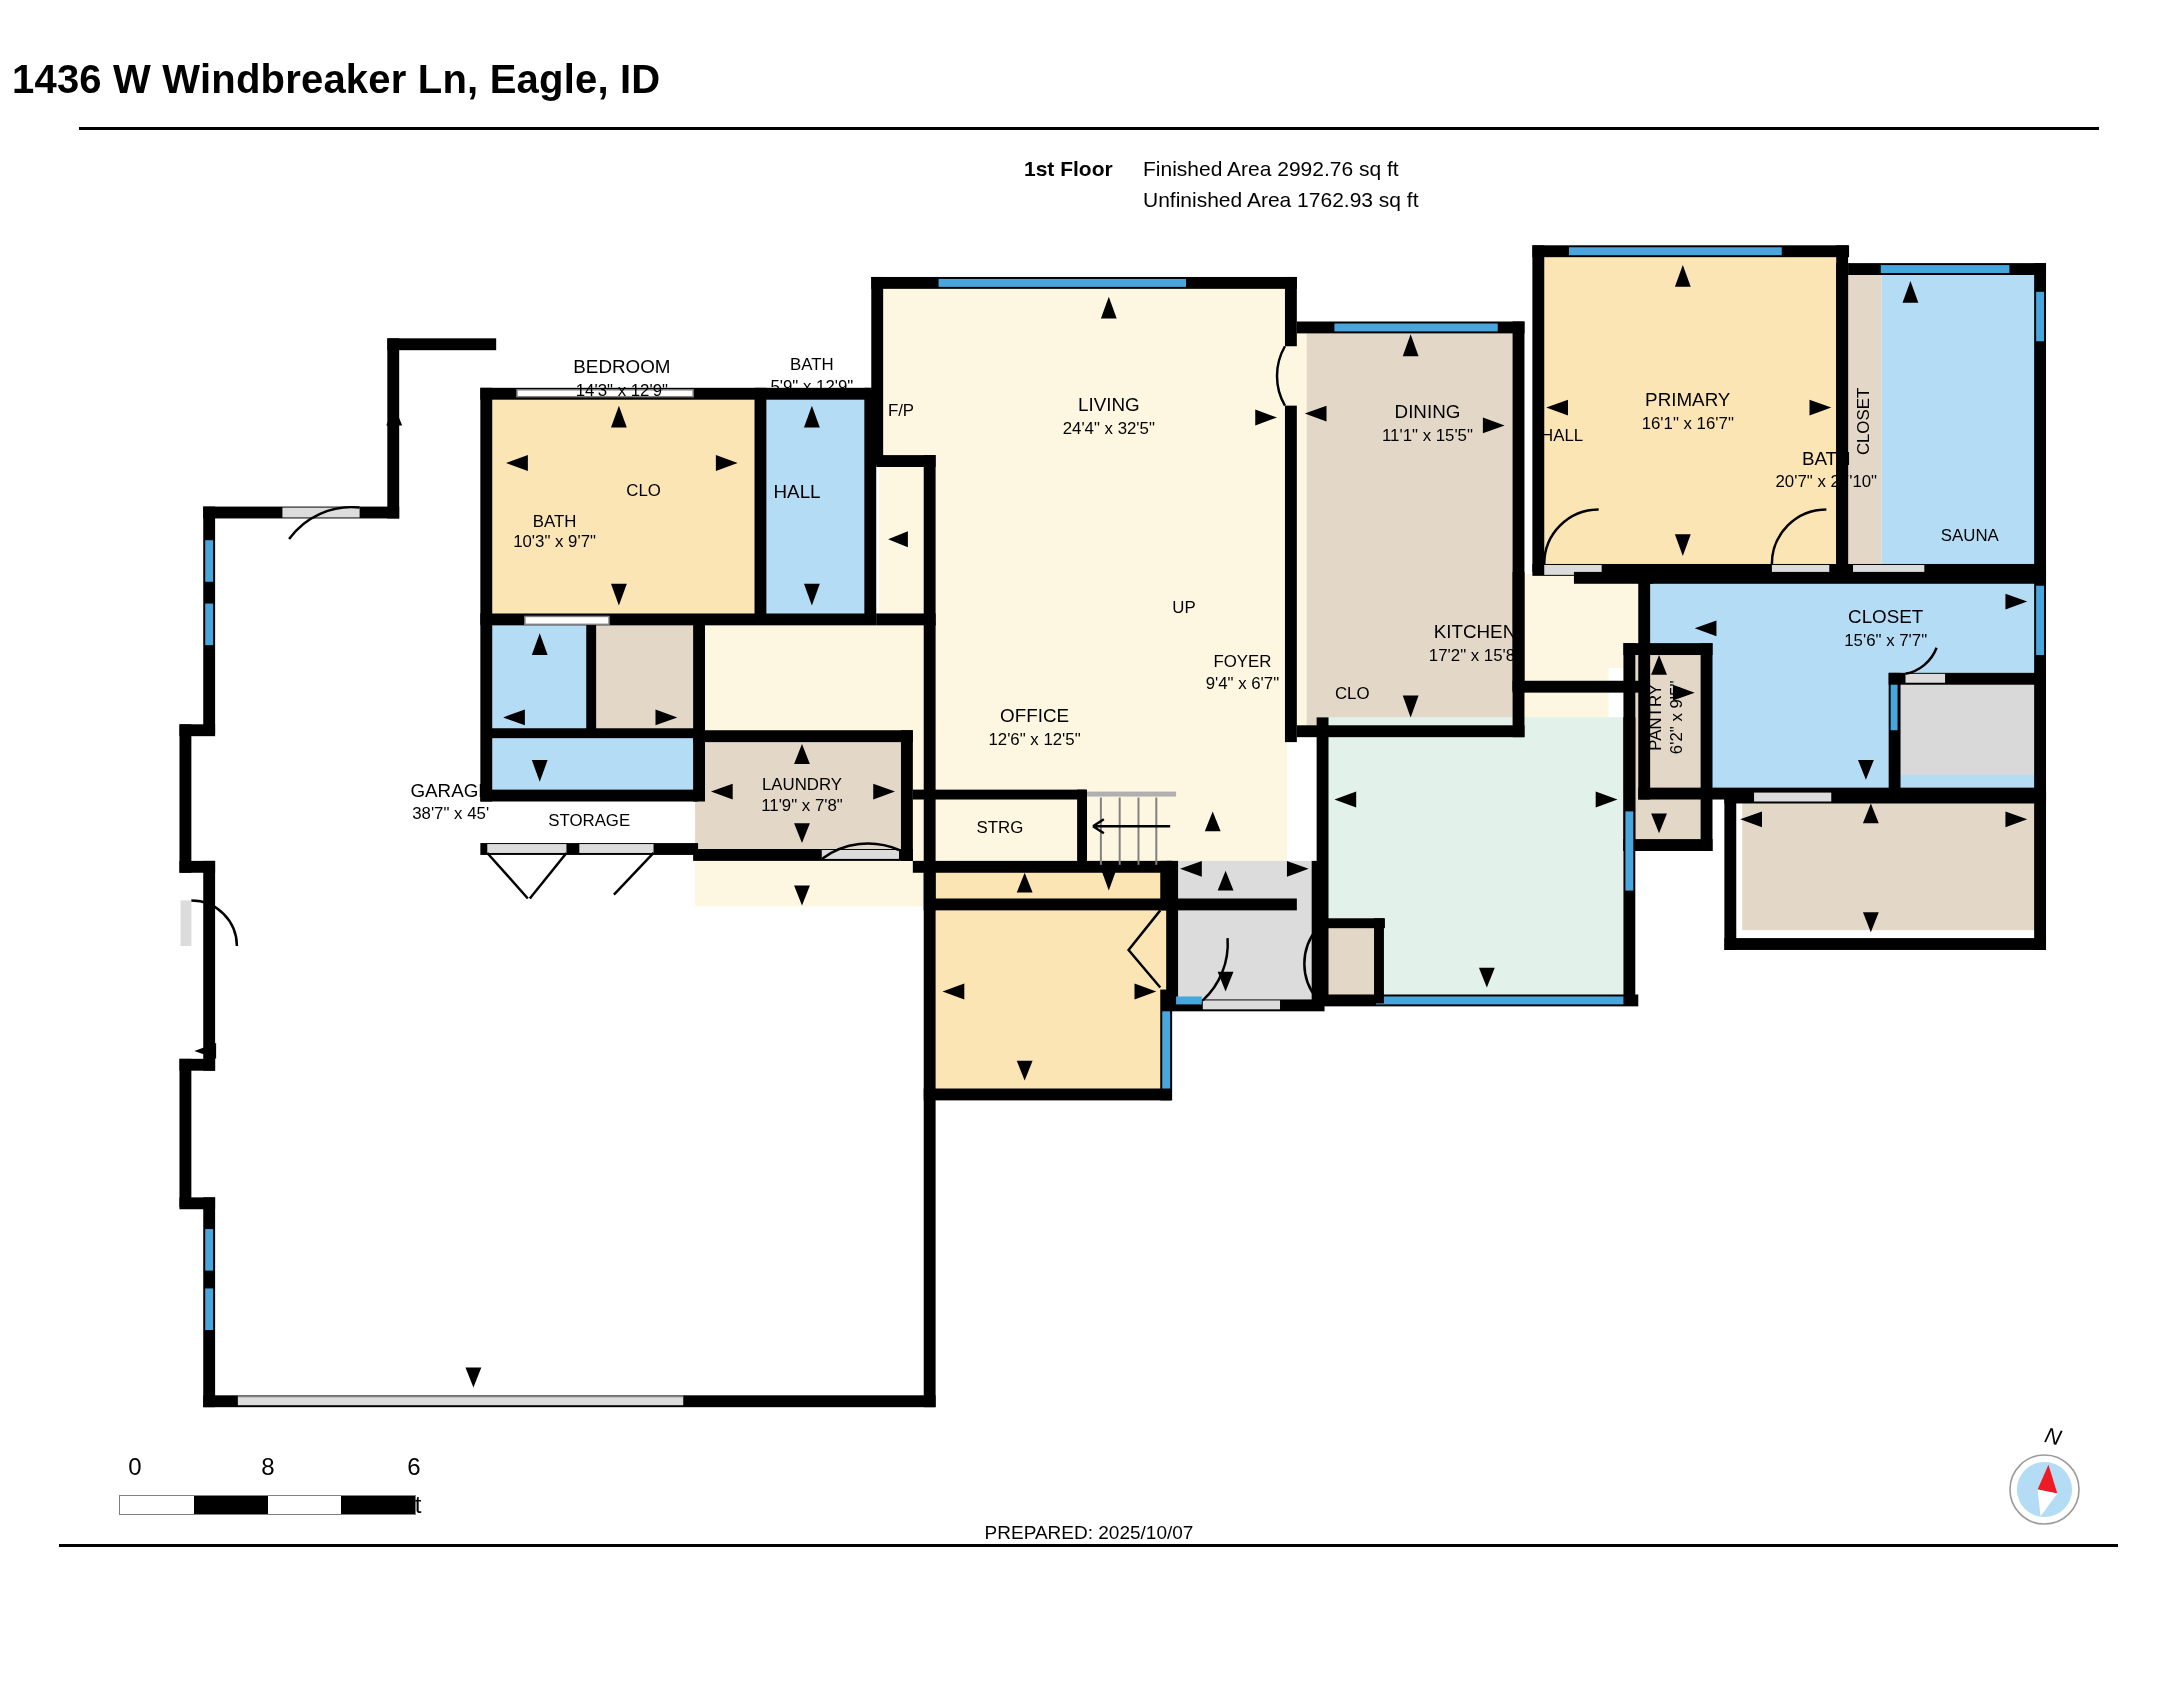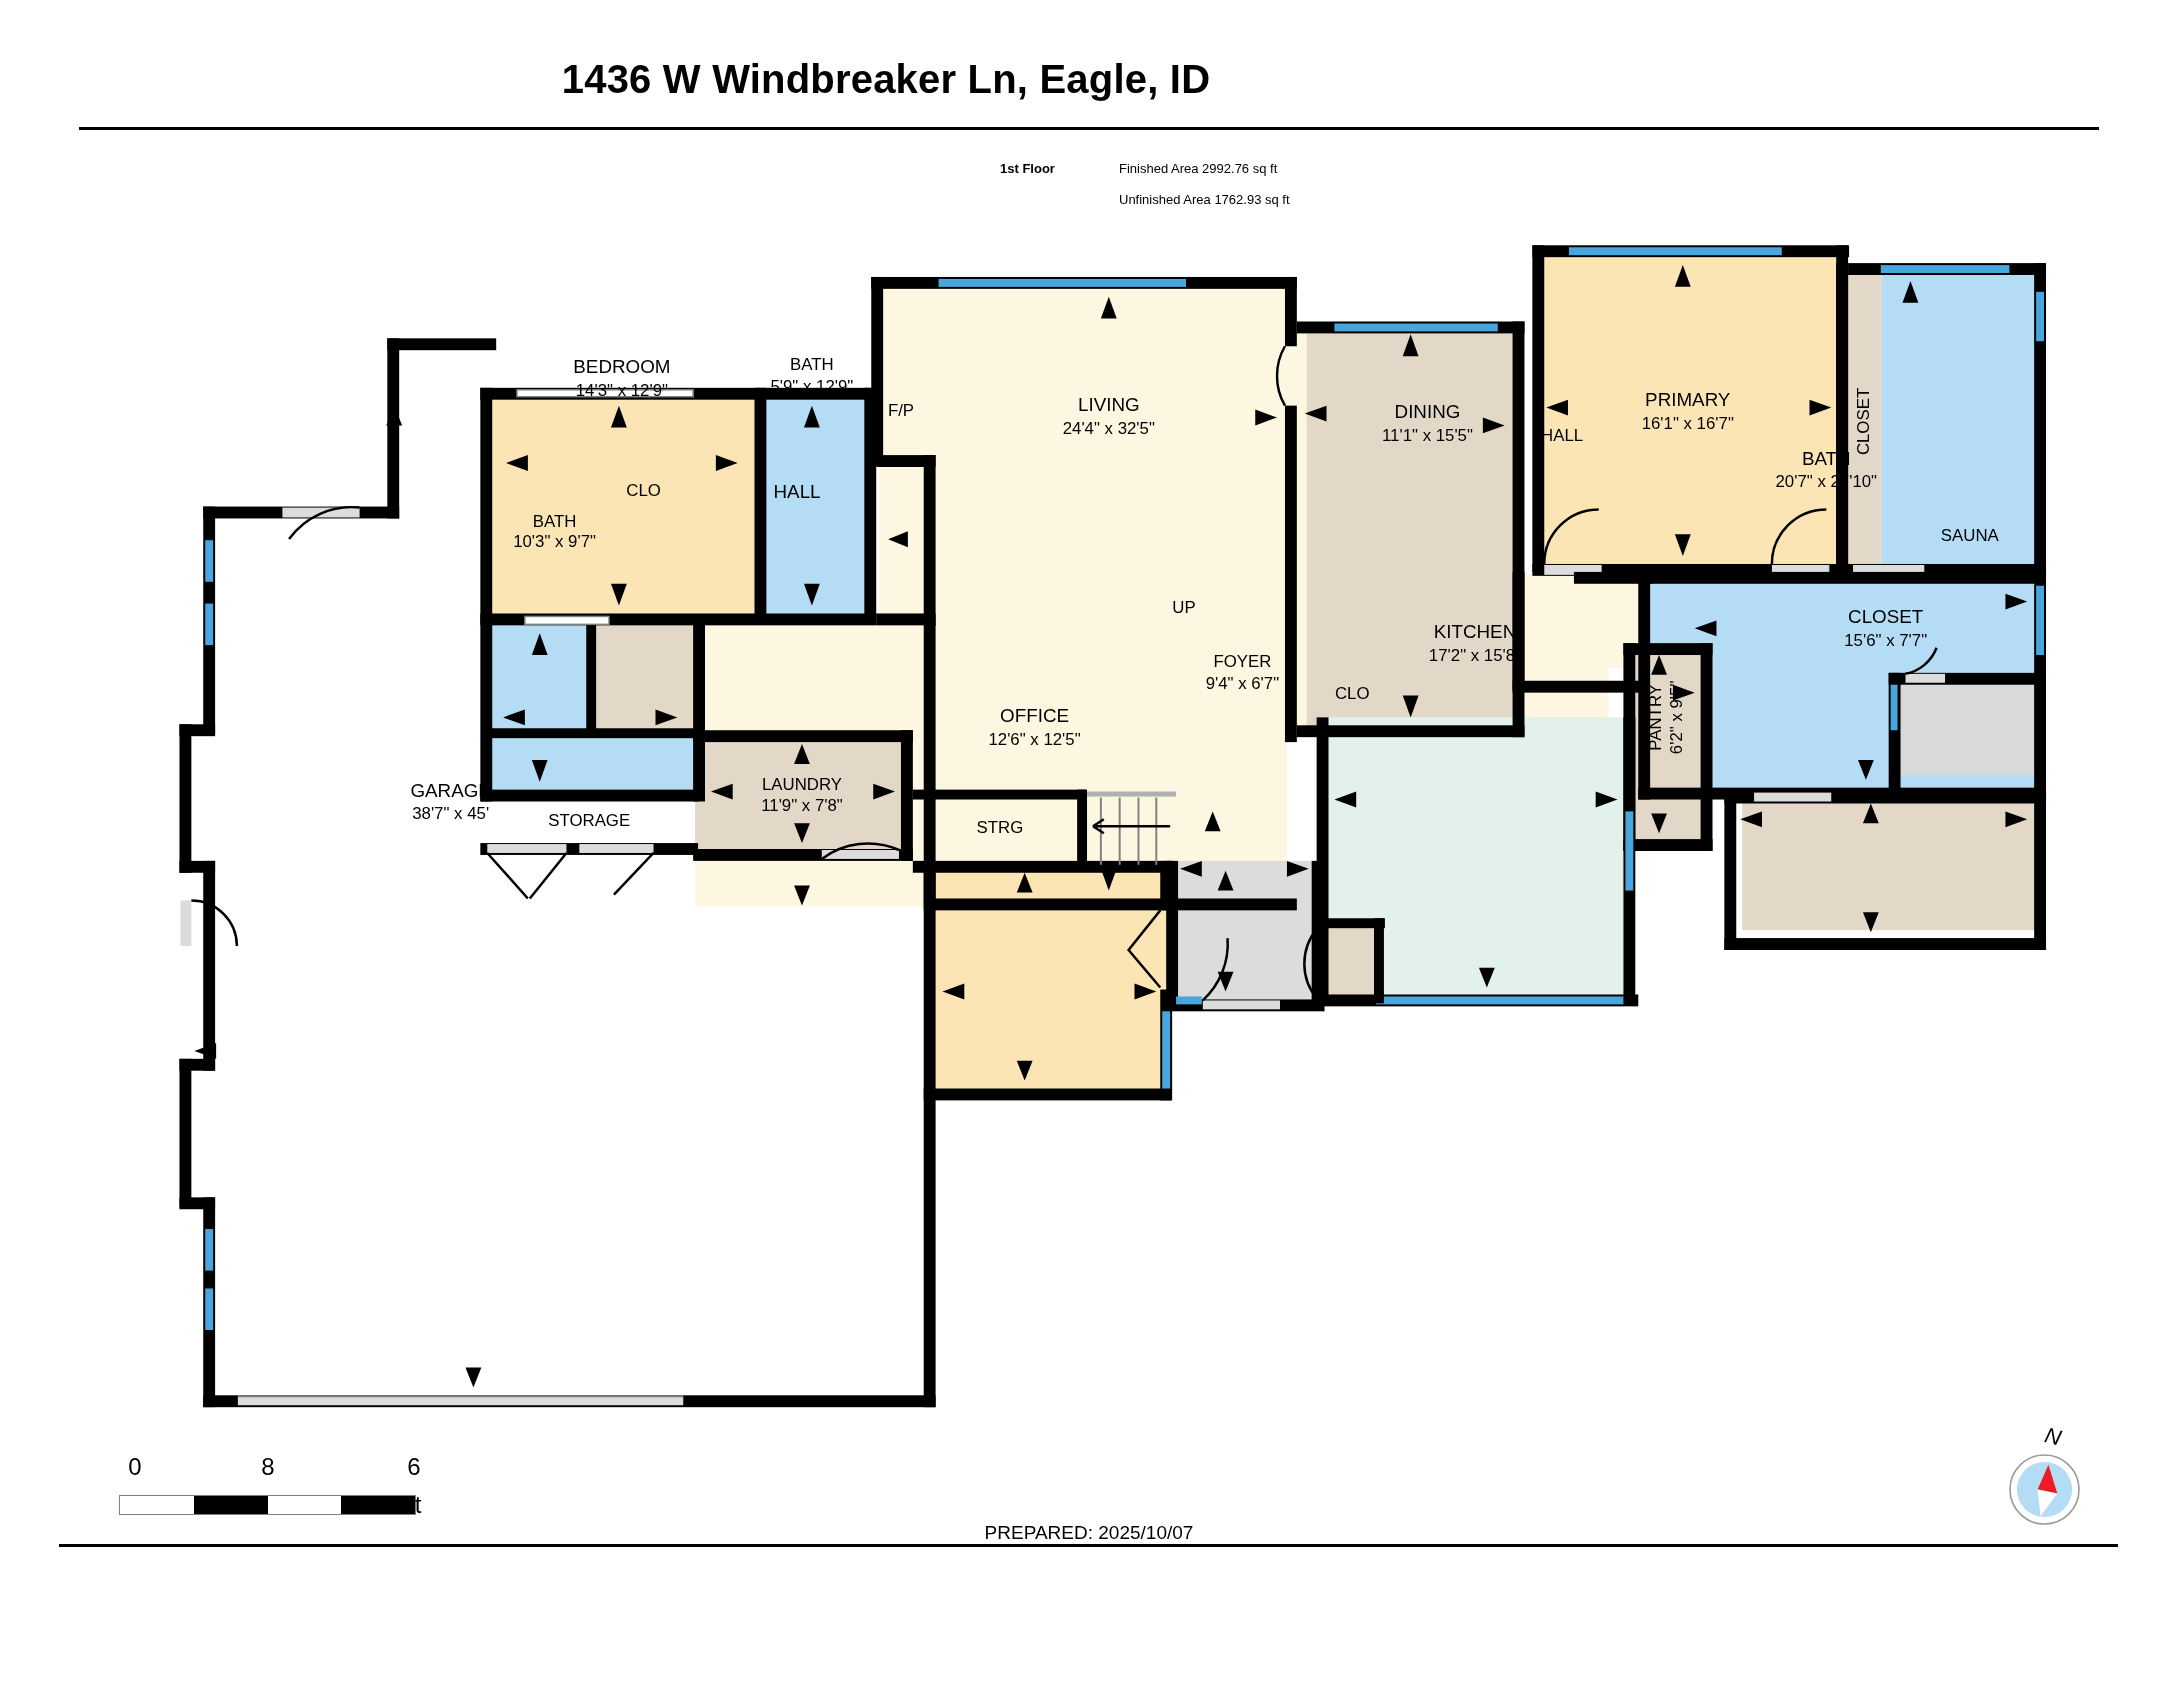--- a/index.html
+++ b/index.html
@@ -16,41 +16,40 @@
     overflow: hidden;
   }
   #page {
     position: relative;
     width: 2178px;
     height: 1683px;
   }
   
   .title {
     position: absolute;
-    left: 0;
+    left: 12px;
     top: 57px;
     width: 1772px;
-    text-align: center;
     font-size: 40px;
     font-weight: bold;
     letter-spacing: 0.2px;
   }
   .rule-top {
     position: absolute;
     left: 79px;
     top: 127px;
     width: 2020px;
     height: 3px;
     background: #000;
   }
   .subtitle {
     position: absolute;
-    left: 1000px;
+    left: 1024px;
     top: 153px;
-    font-size: 13px;
+    font-size: 21px;
     line-height: 31px;
   }
   .subtitle .floor-label {
     font-weight: bold;
     display: inline-block;
     width: 119px;
   }
   .subtitle .pad {
     display: inline-block;
     width: 119px;

